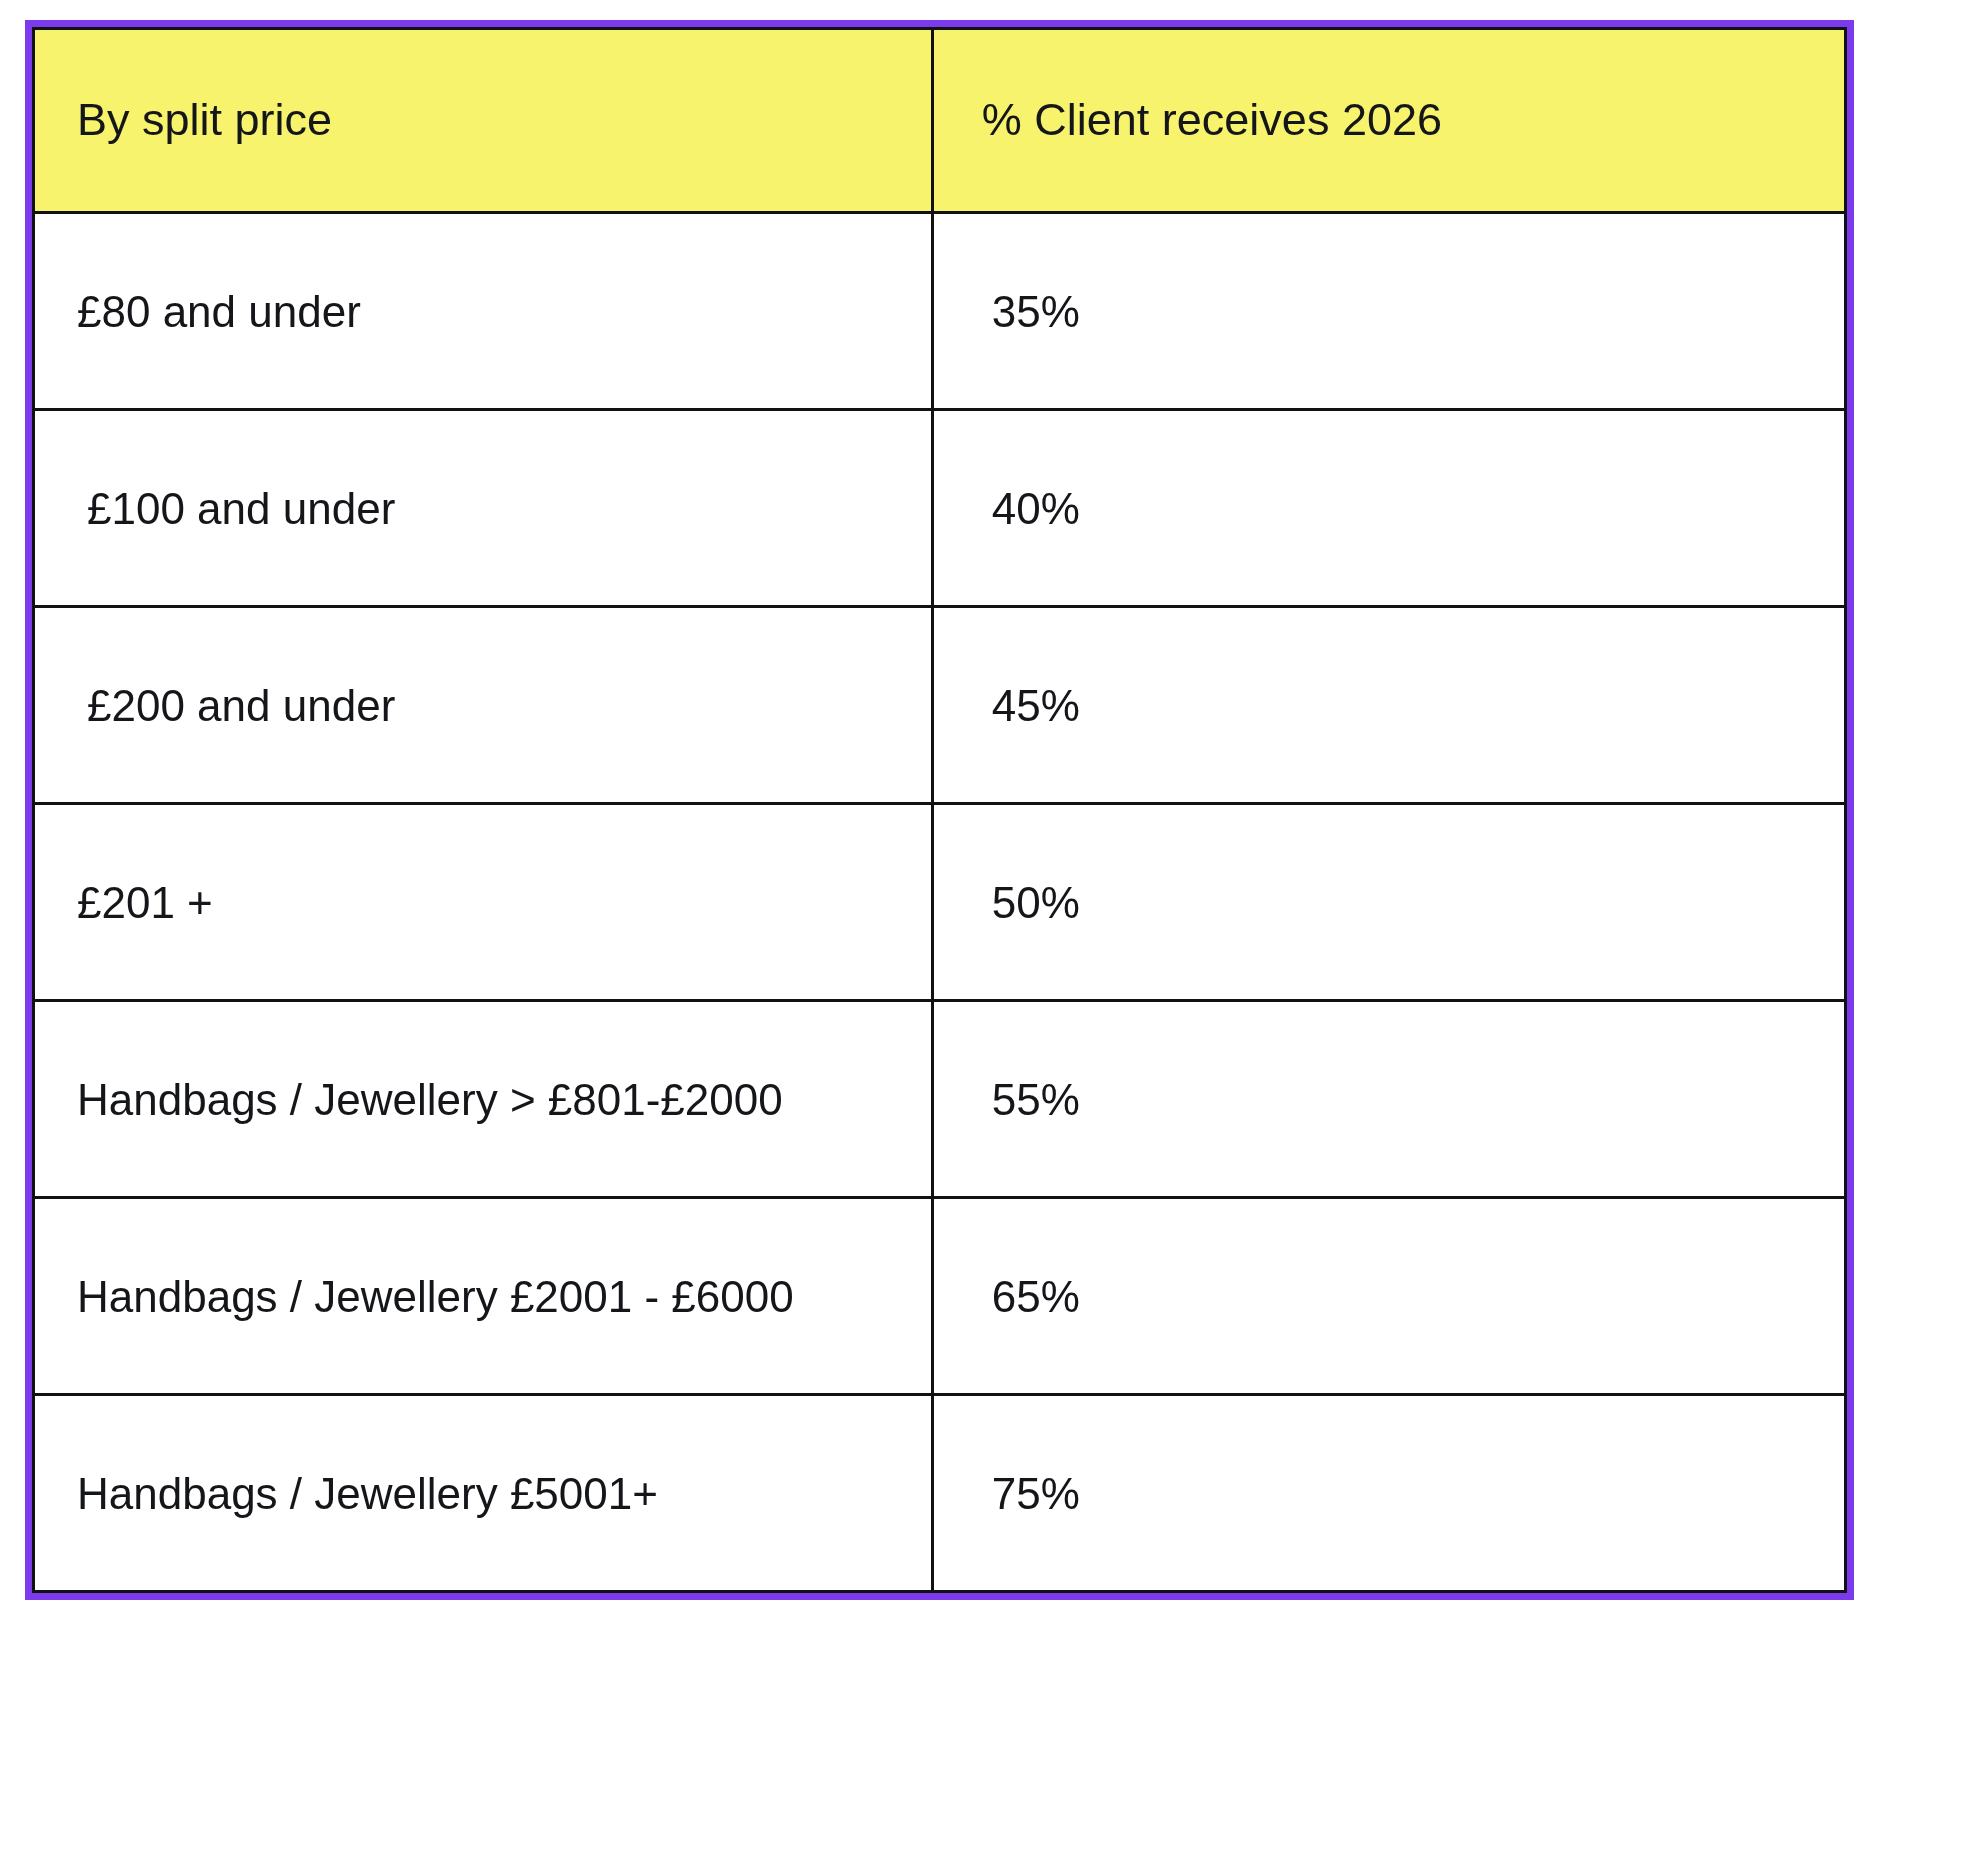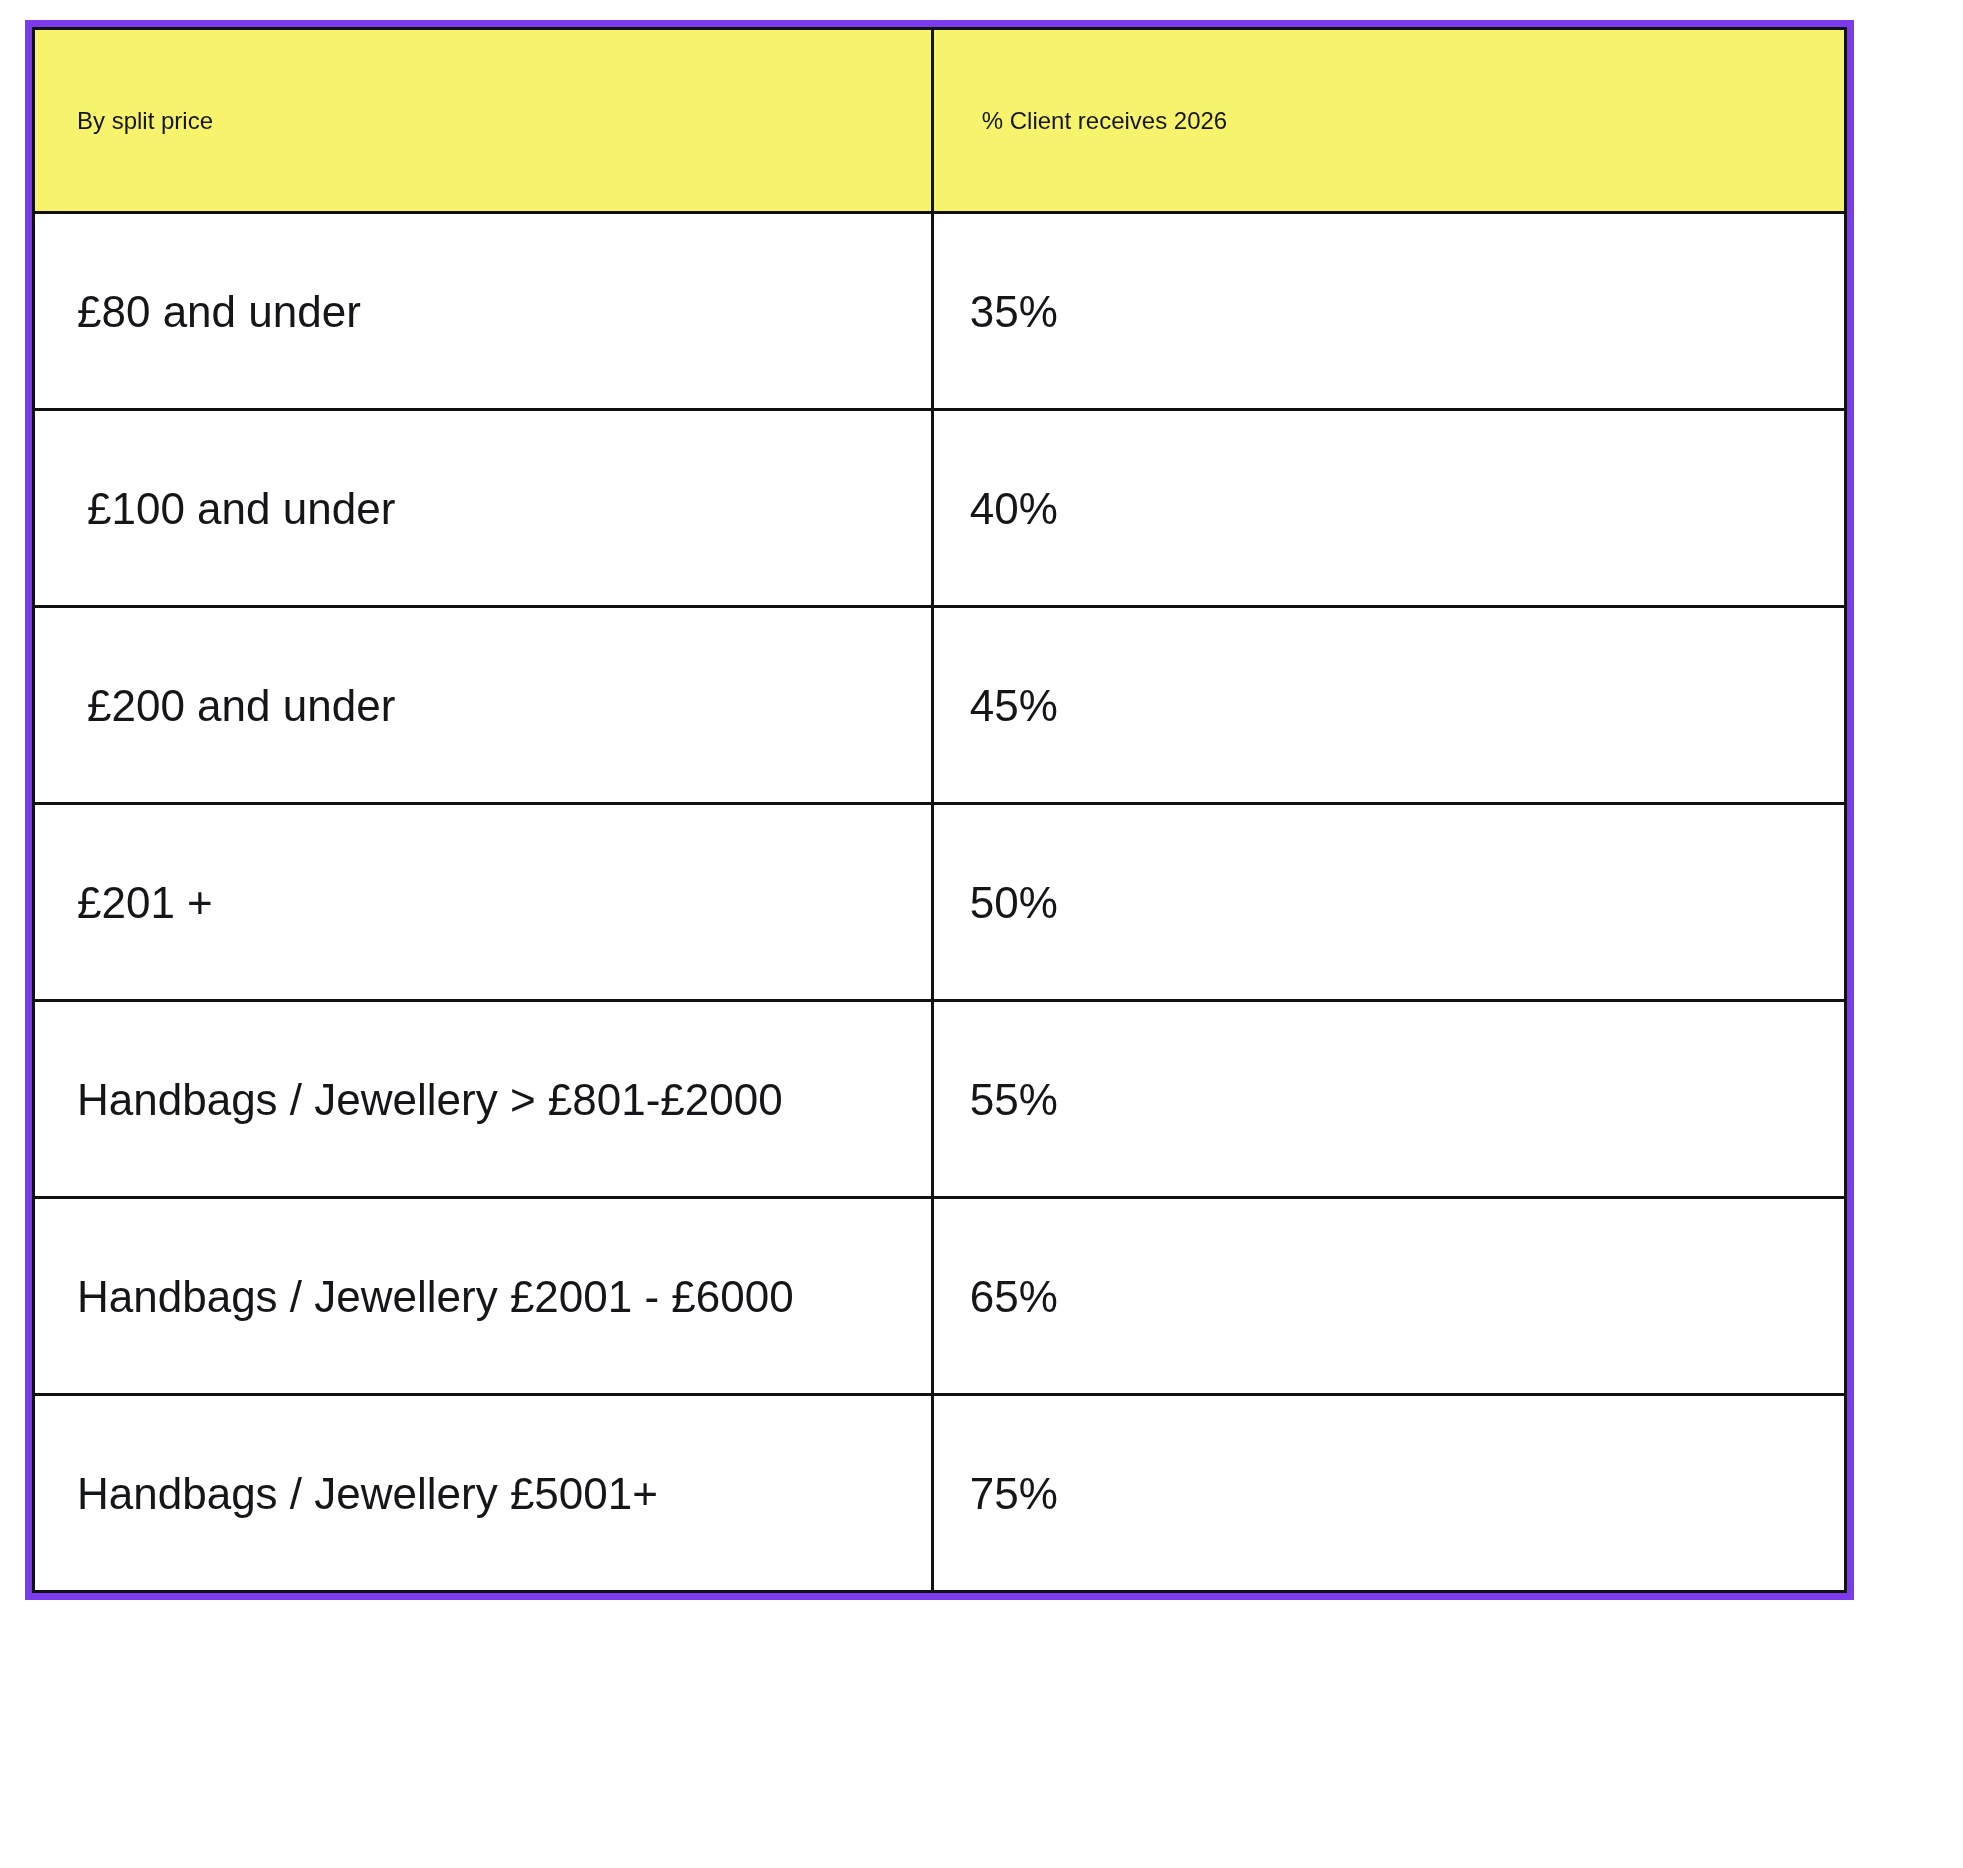--- a/index.html
+++ b/index.html
@@ -42,28 +42,28 @@
     vertical-align: middle;
     text-align: left;
     font-weight: 400;
     font-size: 44px;
     line-height: 1.25;
     color: #14161a;
   }
   table.pricing thead th {
     background: #f7f36d;
     height: 181px;
-    font-size: 24px;
+    font-size: 45px;
     color: #14161a;
   }
   table.pricing thead th.head-2 {
     padding-left: 48px;
   }
   table.pricing tbody td.cell-pct {
-    padding-left: 36px;
+    padding-left: 58px;
   }
   table.pricing tbody tr td.cell-label.indent {
     padding-left: 52px;
   }
   table.pricing tbody tr:last-child td {
     border-bottom: 3.6px solid #111111;
   }
 </style>
 </head>
 <body>

